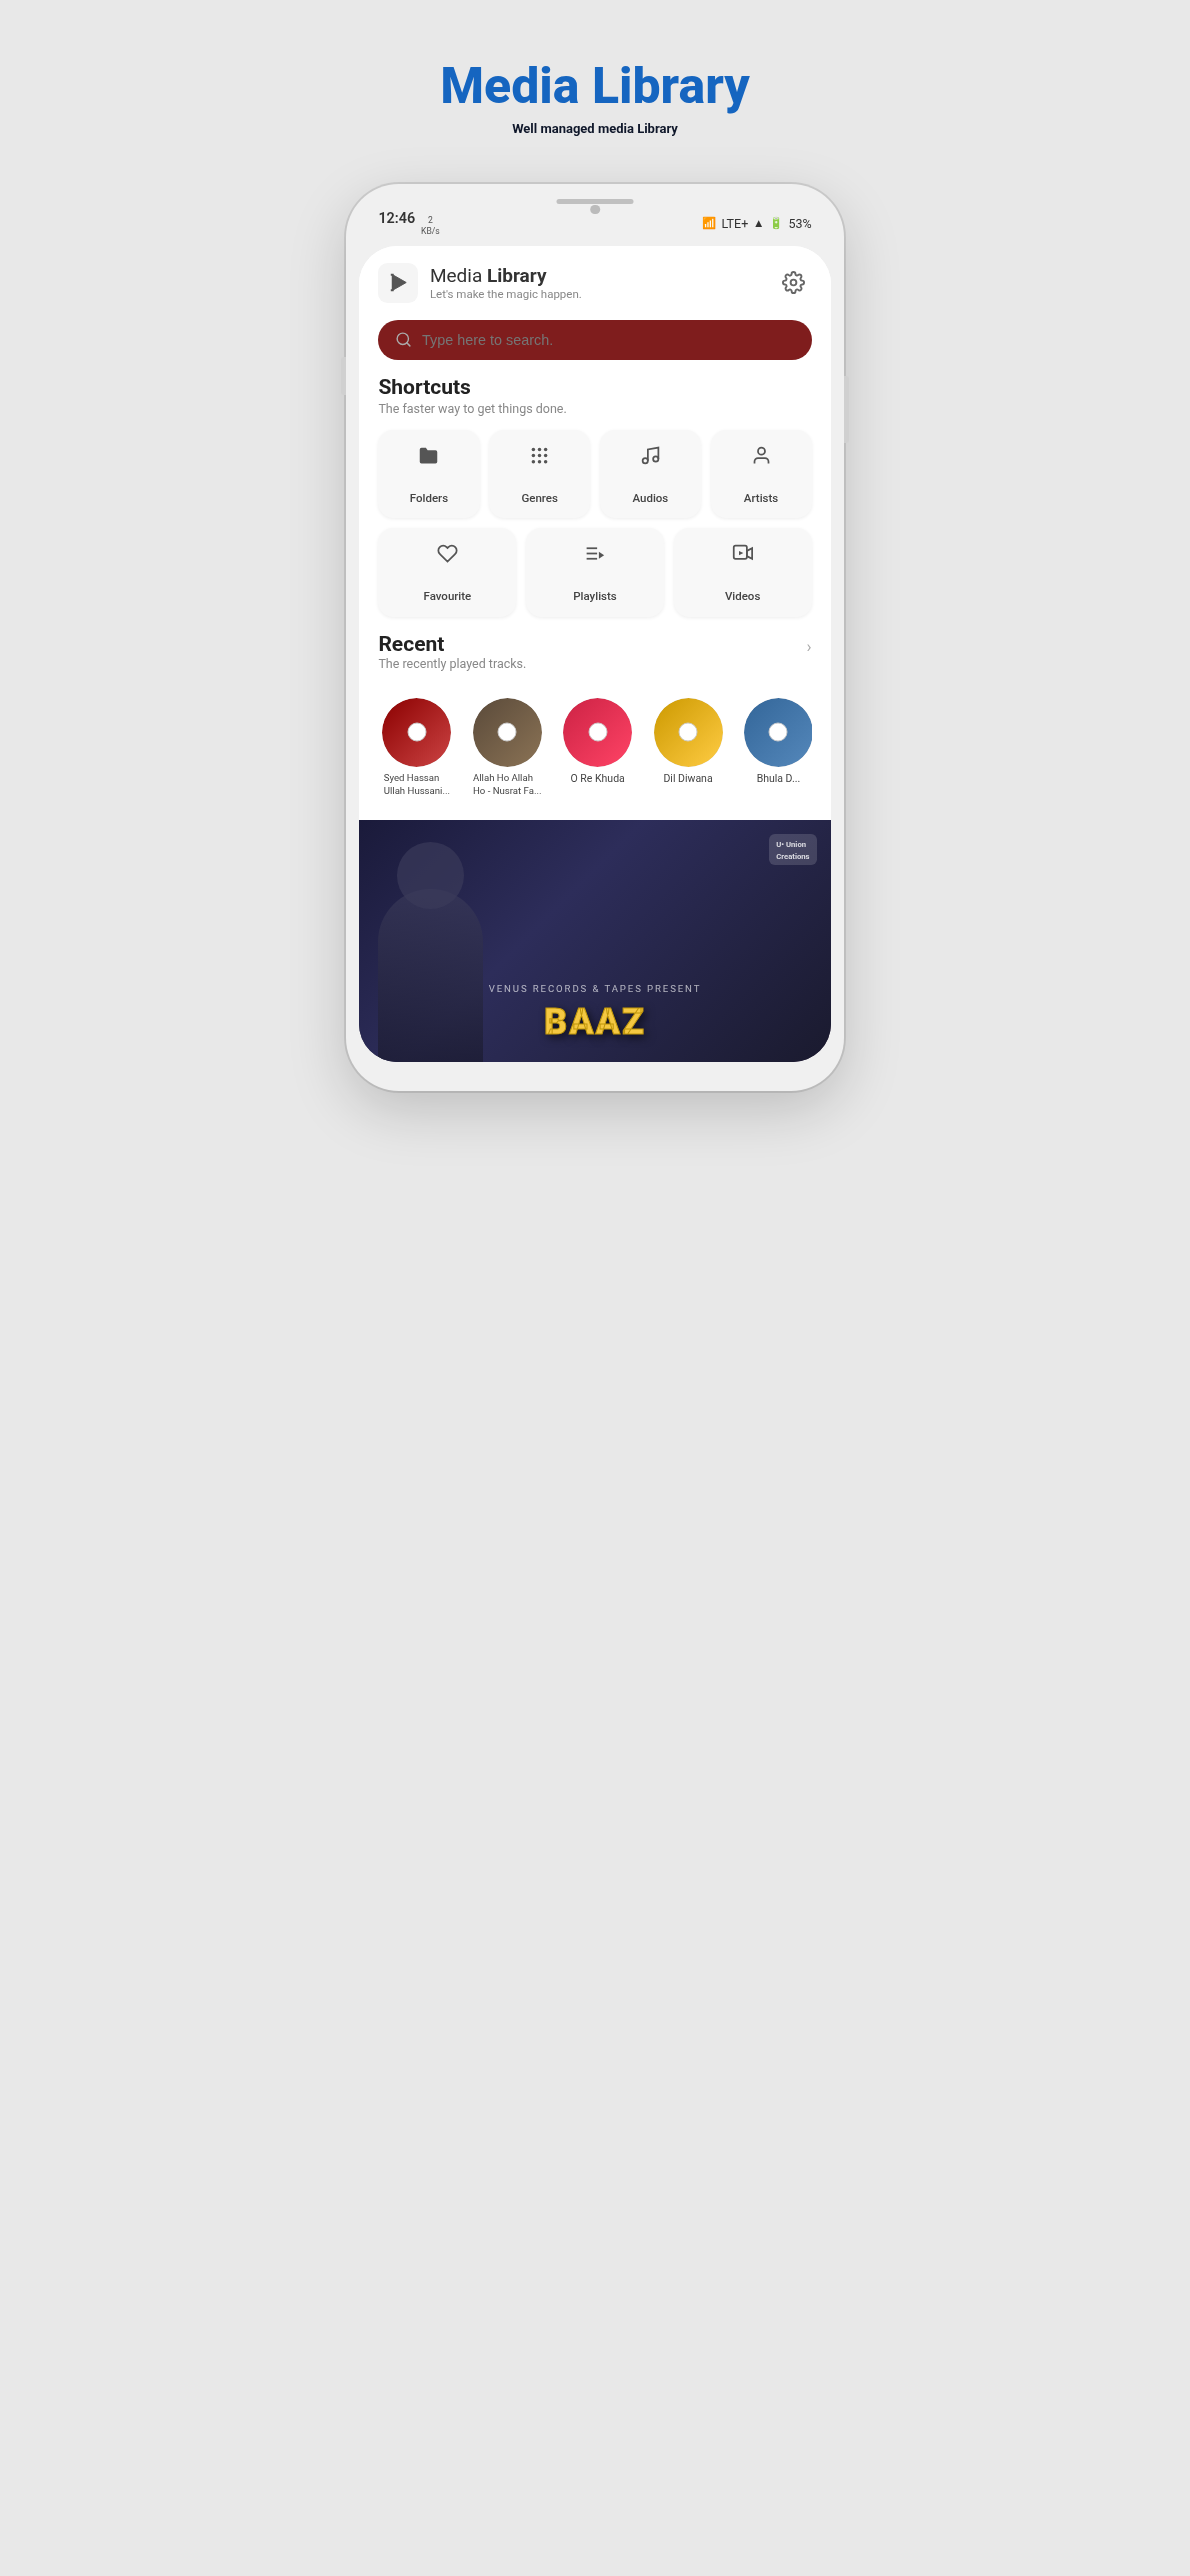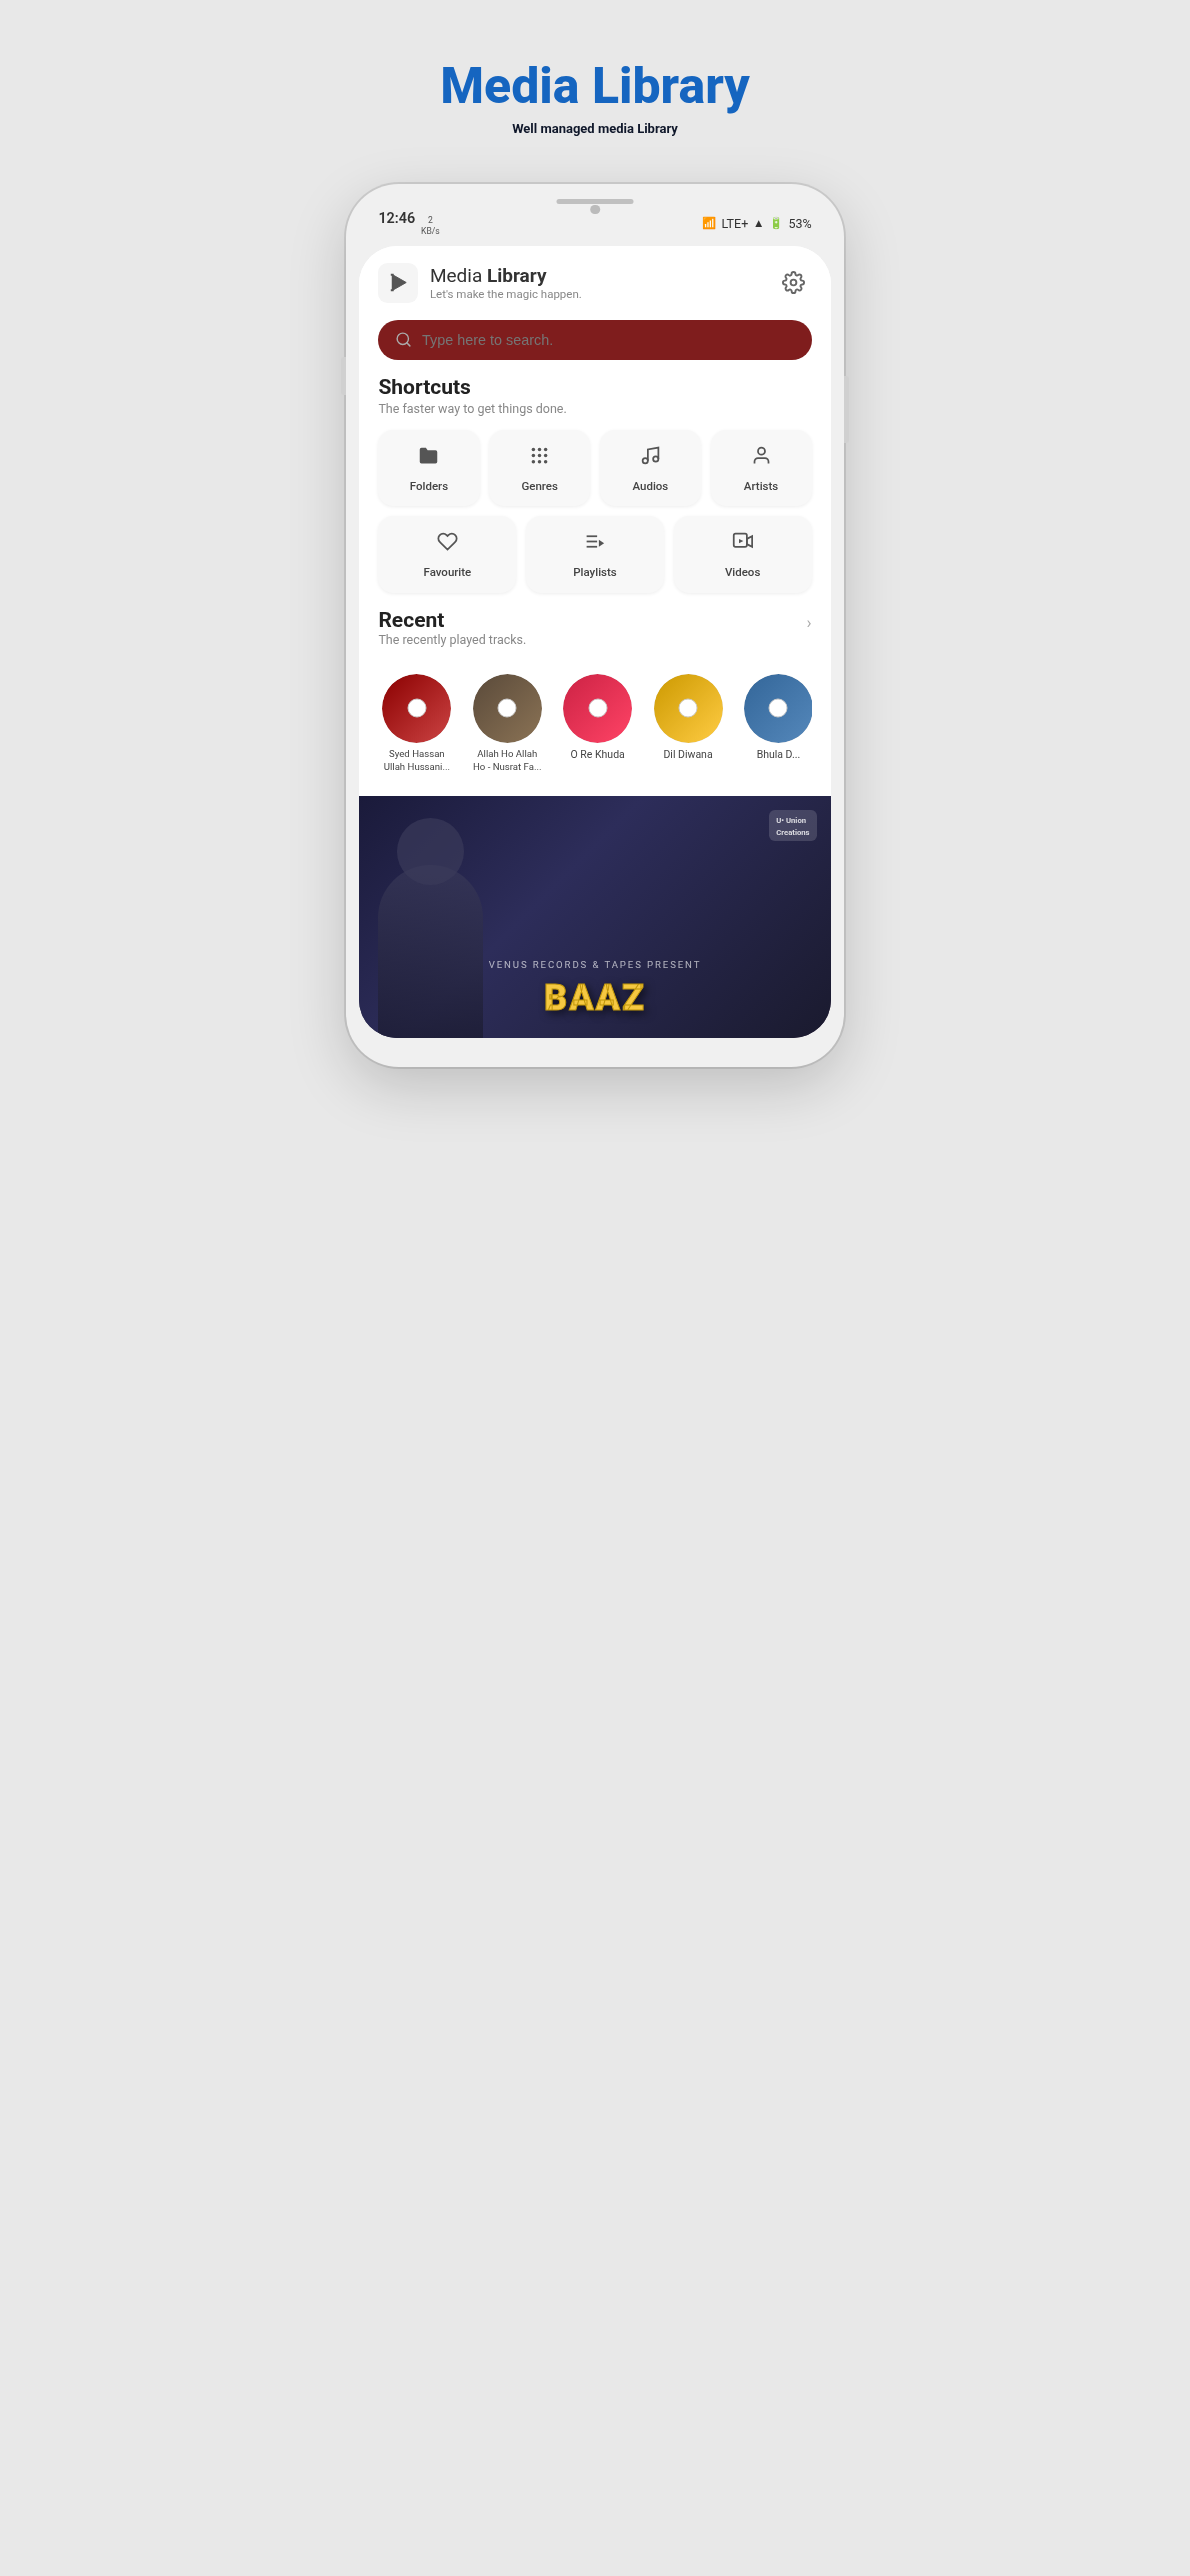--- a/index.html
+++ b/index.html
@@ -221,21 +221,21 @@
       gap: 9.6px;
     }
 
     .shortcut-item {
       background: #f8f8f8;
       border-radius: 15.3px;
       padding: 15.3px 9.6px 13.4px 9.6px;
       display: flex;
       flex-direction: column;
       align-items: center;
-      gap: 8px;
+      gap: 20px;
       cursor: pointer;
       box-shadow: 0 1px 3.8px rgba(0,0,0,0.07);
     }
 
     .shortcut-icon {
       font-size: 21px;
       color: #444;
     }
 
     .shortcut-label {
@@ -307,21 +307,20 @@
       position: absolute;
       top: 50%;
       left: 50%;
       transform: translate(-50%, -50%);
       border: 1.9px solid #ccc;
     }
 
     .track-name {
       font-size: 10.5px;
       color: #444;
-      text-align: center;
       max-width: 77px;
       line-height: 1.3;
     }
 
     
     .album-banner {
       margin: 7.7px 0 0 0;
       height: 242px;
       background: linear-gradient(135deg, #3a3a5c 0%, #1a1a2e 50%, #2d1b3a 100%);
       position: relative;

